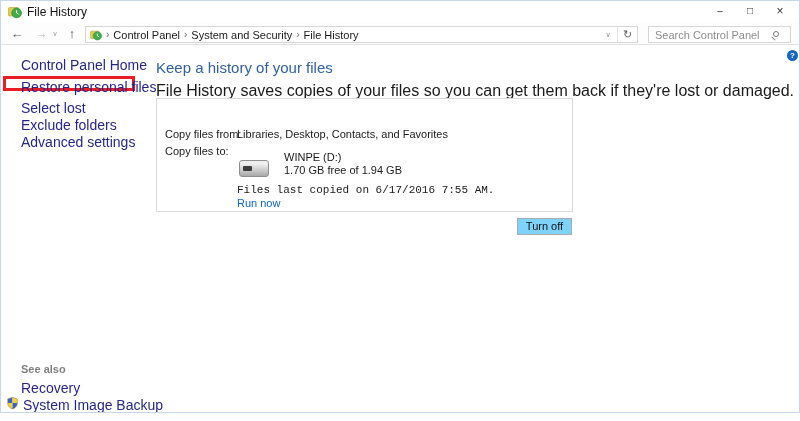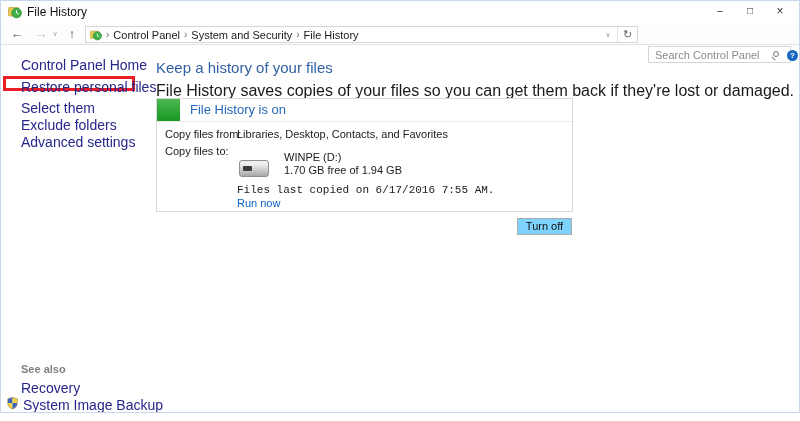--- a/index.html
+++ b/index.html
@@ -30,21 +30,21 @@
     background:#fff; border:1px solid #d6d6d6; display:flex; align-items:center; font-size:11px; color:#222;
   }
   .addr-icon { width:12px; height:12px; margin-left:4px; flex:0 0 auto; }
   .crumb-sep { color:#6a6a6a; font-size:10px; padding:0 4px; }
   .crumb { color:#1a1a1a; white-space:nowrap; }
   .addr-spacer { flex:1 1 auto; }
   .addr-drop { width:18px; text-align:center; color:#8a8f94; font-size:7px; }
   .addr-refresh { width:20px; text-align:center; color:#5a5f64; font-size:11px; border-left:1px solid #e4e4e4; height:15px; line-height:15px; }
   .searchbox {
     position:absolute; left:647px; top:3px; width:143px; height:17px;
-    background:#fff; border:1px solid #d6d6d6;margin-top:20px;
+    background:#fff; border:1px solid #d6d6d6;
   }
   .searchbox input {
     position:absolute; left:0; top:0; width:120px; height:15px; border:none; outline:none;
     font-family:"Liberation Sans", sans-serif; font-size:11px; color:#444; padding-left:6px; background:transparent;
   }
   .searchbox input::placeholder { color:#8c8c8c; opacity:1; }
   .search-icon { position:absolute; right:11px; top:4px; width:6px; height:6px; border:1px solid #777; border-radius:50%; }
   .search-icon::after { content:""; position:absolute; left:-3px; top:6px; width:5px; height:1px; background:#777; transform:rotate(45deg); }
   
   .side-link { position:absolute; left:20px; font-size:14px; color:#26268b; white-space:nowrap; cursor:pointer; }
@@ -114,21 +114,21 @@
 
     <div class="searchbox">
       <input type="text" placeholder="Search Control Panel" style="">
       <span class="search-icon"></span>
     </div>
   </div>
 
   <div class="side-link" style="top:56px;">Control Panel Home</div>
   <div class="annotation-rect"></div>
   <div class="side-link" style="top:78px;">Restore personal files</div>
-  <div class="side-link" style="top:99px;">Select them</div>
+  <div class="side-link" style="top:99px;">Select lost</div>
   <div class="side-link" style="top:116px;">Exclude folders</div>
   <div class="side-link" style="top:133px;">Advanced settings</div>
 
   <div class="see-also">See also</div>
   <div class="side-link" style="top:379px;">Recovery</div>
   <svg class="shield-icon" viewBox="0 0 16 16">
     <defs>
         <clipPath id="sh">
           <path d="M8 1 L14 3 V8 C14 12 11 14.3 8 15.4 C5 14.3 2 12 2 8 V3 Z"></path>
         </clipPath>
@@ -141,24 +141,20 @@
     </g>
     <path d="M8 1 L14 3 V8 C14 12 11 14.3 8 15.4 C5 14.3 2 12 2 8 V3 Z" fill="none" stroke="#9a7f2a" stroke-width="0.7"></path>
   </svg>
   <div class="side-link" style="left:22px; top:396px;">System Image Backup</div>
 
   <div class="page-title">Keep a history of your files</div>
   <div class="page-desc">File History saves copies of your files so you can get them back if they're lost or damaged.</div>
   <div class="help-btn">?</div>
 
   <div class="status-panel">
-    <div class="panel-header">
-      <div class="status-indicator"></div>
-      <div class="status-title">File History is on</div>
-    </div>
     <div class="p-label" style="left:8px; top:29px;">Copy files from:</div>
     <div class="p-value" style="left:80px; top:29px;">Libraries, Desktop, Contacts, and Favorites</div>
     <div class="p-label" style="left:8px; top:46px;">Copy files to:</div>
     <div class="drive-icon"></div>
     <div class="p-value" style="left:127px; top:52px;">WINPE (D:)</div>
     <div class="p-value" style="left:127px; top:65px;">1.70 GB free of 1.94 GB</div>
     <div class="p-value" style="left:80px; top:85px;font-family:Liberation Mono, monospace;">Files last copied on 6/17/2016 7:55 AM.</div>
     <div class="run-now">Run now</div>
   </div>
 

